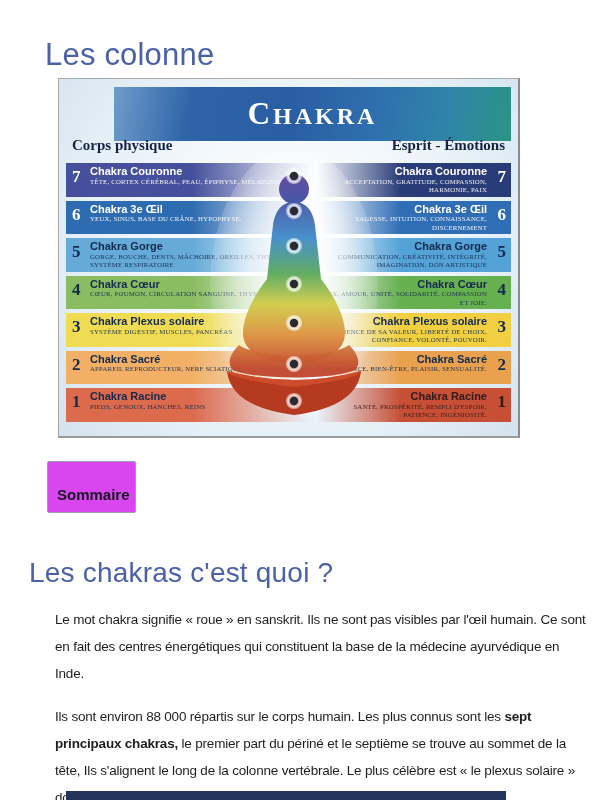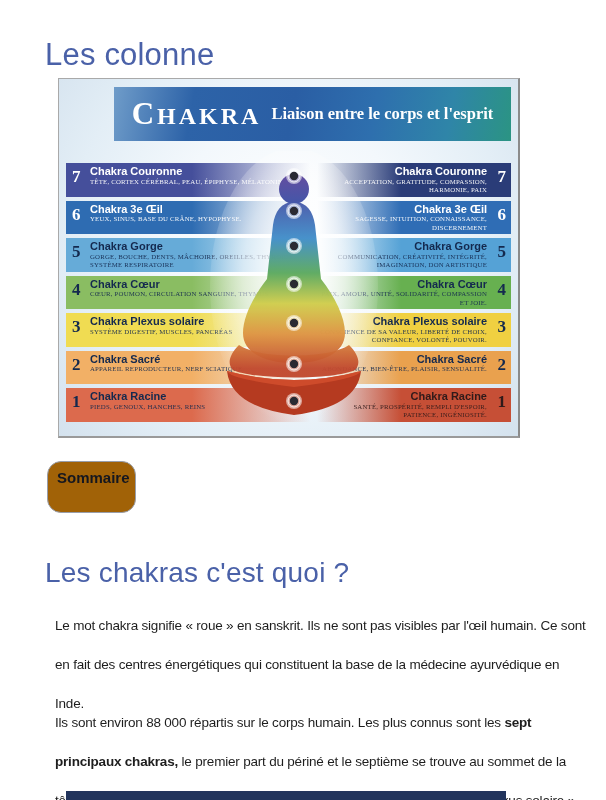--- a/index.html
+++ b/index.html
@@ -7,21 +7,21 @@
     width:606px; height:800px; position:relative; overflow:hidden;
     background:#ffffff; font-family:"Liberation Sans", sans-serif;
   }
 
   
   .page-title {
     position:absolute; left:45px; top:16px;
     font-size:31px; font-weight:400; color:#4a61a8; letter-spacing:.2px;
   }
   .section-heading {
-    position:absolute; left:45px; top:534px;
+    position:absolute; left:29px; top:534px;
     font-size:28px; font-weight:400; color:#4a61a8; letter-spacing:.2px;
   }
 
   
   .poster {
     position:absolute; left:58px; top:78px; width:462px; height:360px;
     box-sizing:border-box;
     border:1px solid #a9a9a9; border-right:2px solid #8b8b8b; border-bottom:2px solid #9a9a9a;
     background: radial-gradient(circle at 50% 45%, #ffffff 0%, #f3f8fc 40%, #e3eef6 72%, #d4e2ee 100%);
   }
@@ -67,30 +67,30 @@
   .row-desc {
     display:block; font-family:"Liberation Serif", serif; font-size:6.8px;
     letter-spacing:.2px; line-height:1.25; opacity:.92;
   }
 
   .figure-wrap { position:absolute; left:150px; top:72px; width:170px; height:285px; z-index:2; }
 
   
   .sommaire {
     position:absolute; left:47px; top:461px; width:89px; height:52px;
-    box-sizing:border-box; background:#a16207;
-    border:1.5px solid #989eab; border-radius:14px;
-    padding:7px 9px; cursor:pointer;
+    box-sizing:border-box; background:#d946ef;
+    border:1.5px solid #989eab; border-radius:2px;
+    padding:24px 9px; cursor:pointer;
   }
   .sommaire-label { font-size:15px; font-weight:700; color:#15171f; }
 
   
   .para {
     position:absolute; left:55px; width:533px;
-    font-size:13.5px; line-height:39px; letter-spacing:-.2px;
+    font-size:13.5px; line-height:27px; letter-spacing:-.2px;
     color:#1e1e1e;
   }
   .para-1 { top:592px; }
   .para-2 { top:655px;margin-top:48px; }
   .para b { font-weight:700; }
 
   
   .bottom-bar {
     position:absolute; left:66px; top:791px; width:440px; height:9px;
     background:#22345c;
@@ -98,23 +98,26 @@
 </style>
 </head>
 <body>
 
 <h1 class="page-title">Les colonne</h1>
 
 <div class="poster">
 
   <div class="banner">
     <span class="banner-title">CHAKRA</span>
-    <span class="banner-subtitle">Liaison entre le corps et l'esprit</span>
-  </div>
-
+  </div>
+
+  <div class="col-heads">
+    <span>Corps physique</span>
+    <span>Esprit - Émotions</span>
+  </div>
 
   <div class="figure-wrap">
     <svg viewBox="0 0 170 285" width="170" height="285" xmlns="http://www.w3.org/2000/svg">
       <defs>
         <radialGradient id="aura" cx="50%" cy="45%" r="55%">
           <stop offset="0%" stop-color="#ffffff" stop-opacity="0.95"></stop>
           <stop offset="55%" stop-color="#ffffff" stop-opacity="0.55"></stop>
           <stop offset="100%" stop-color="#ffffff" stop-opacity="0"></stop>
         </radialGradient>
         <linearGradient id="bodyg" gradientUnits="userSpaceOnUse" x1="0" y1="18" x2="0" y2="235">

